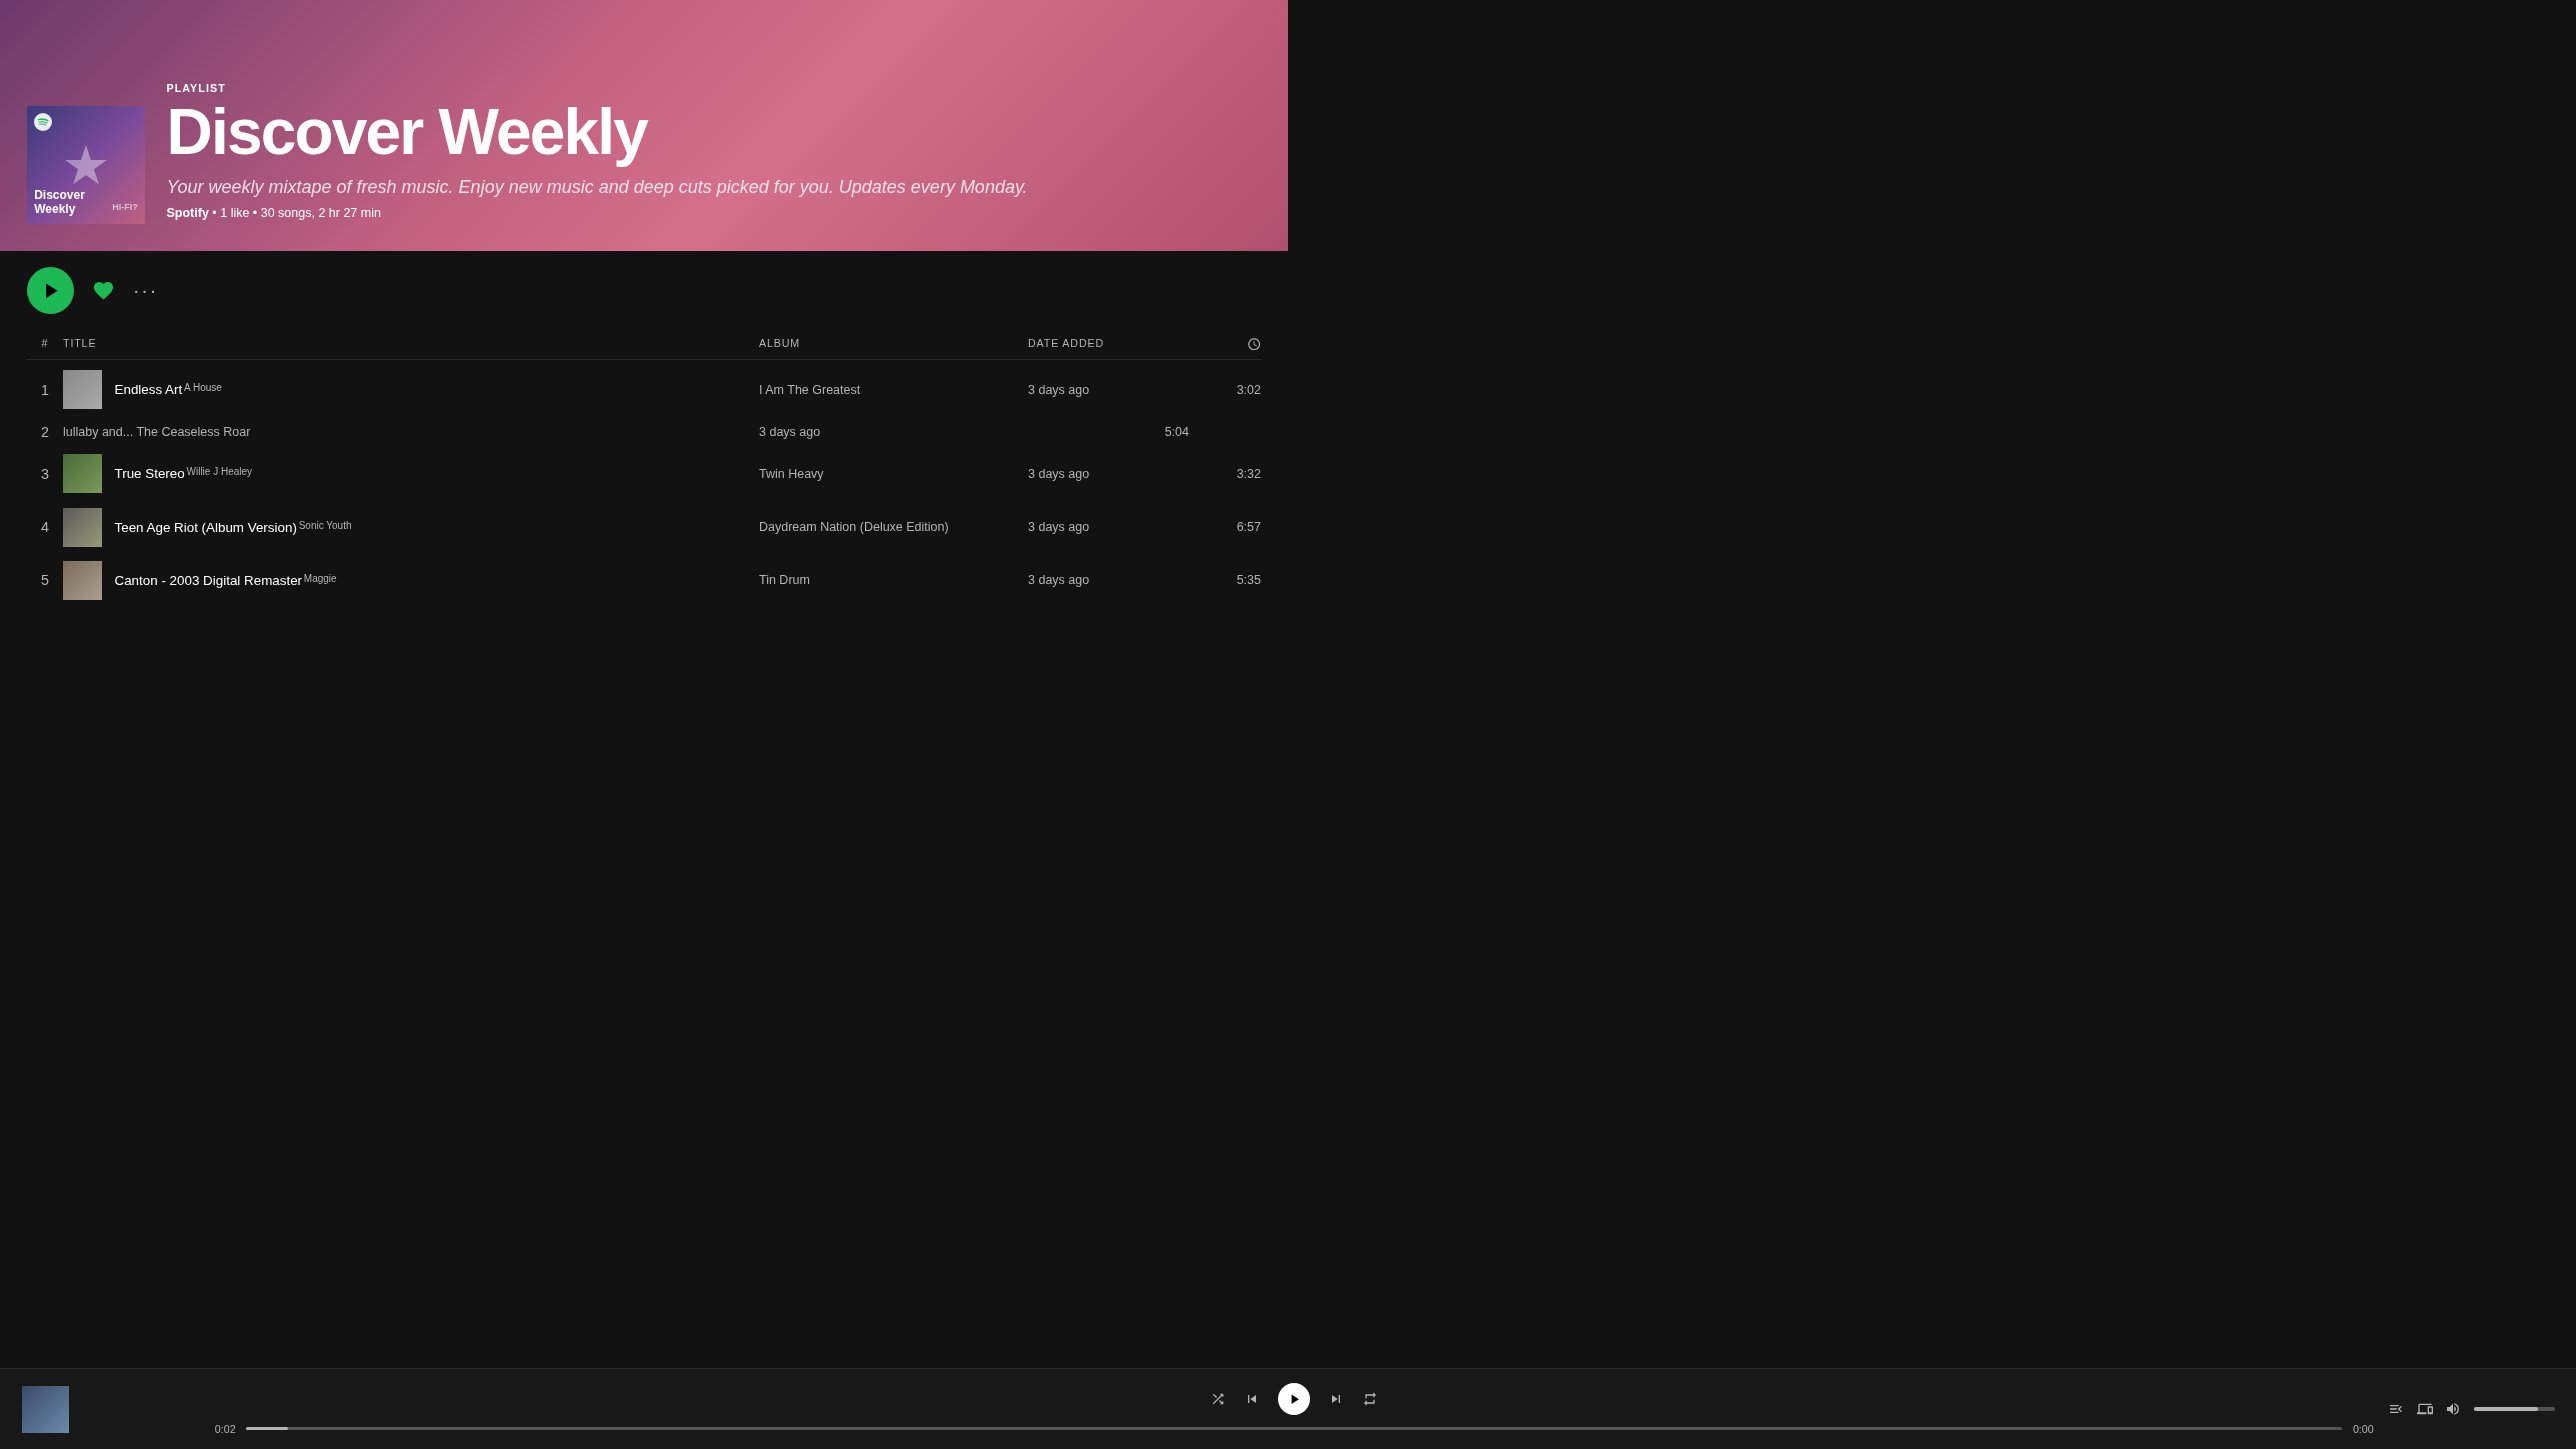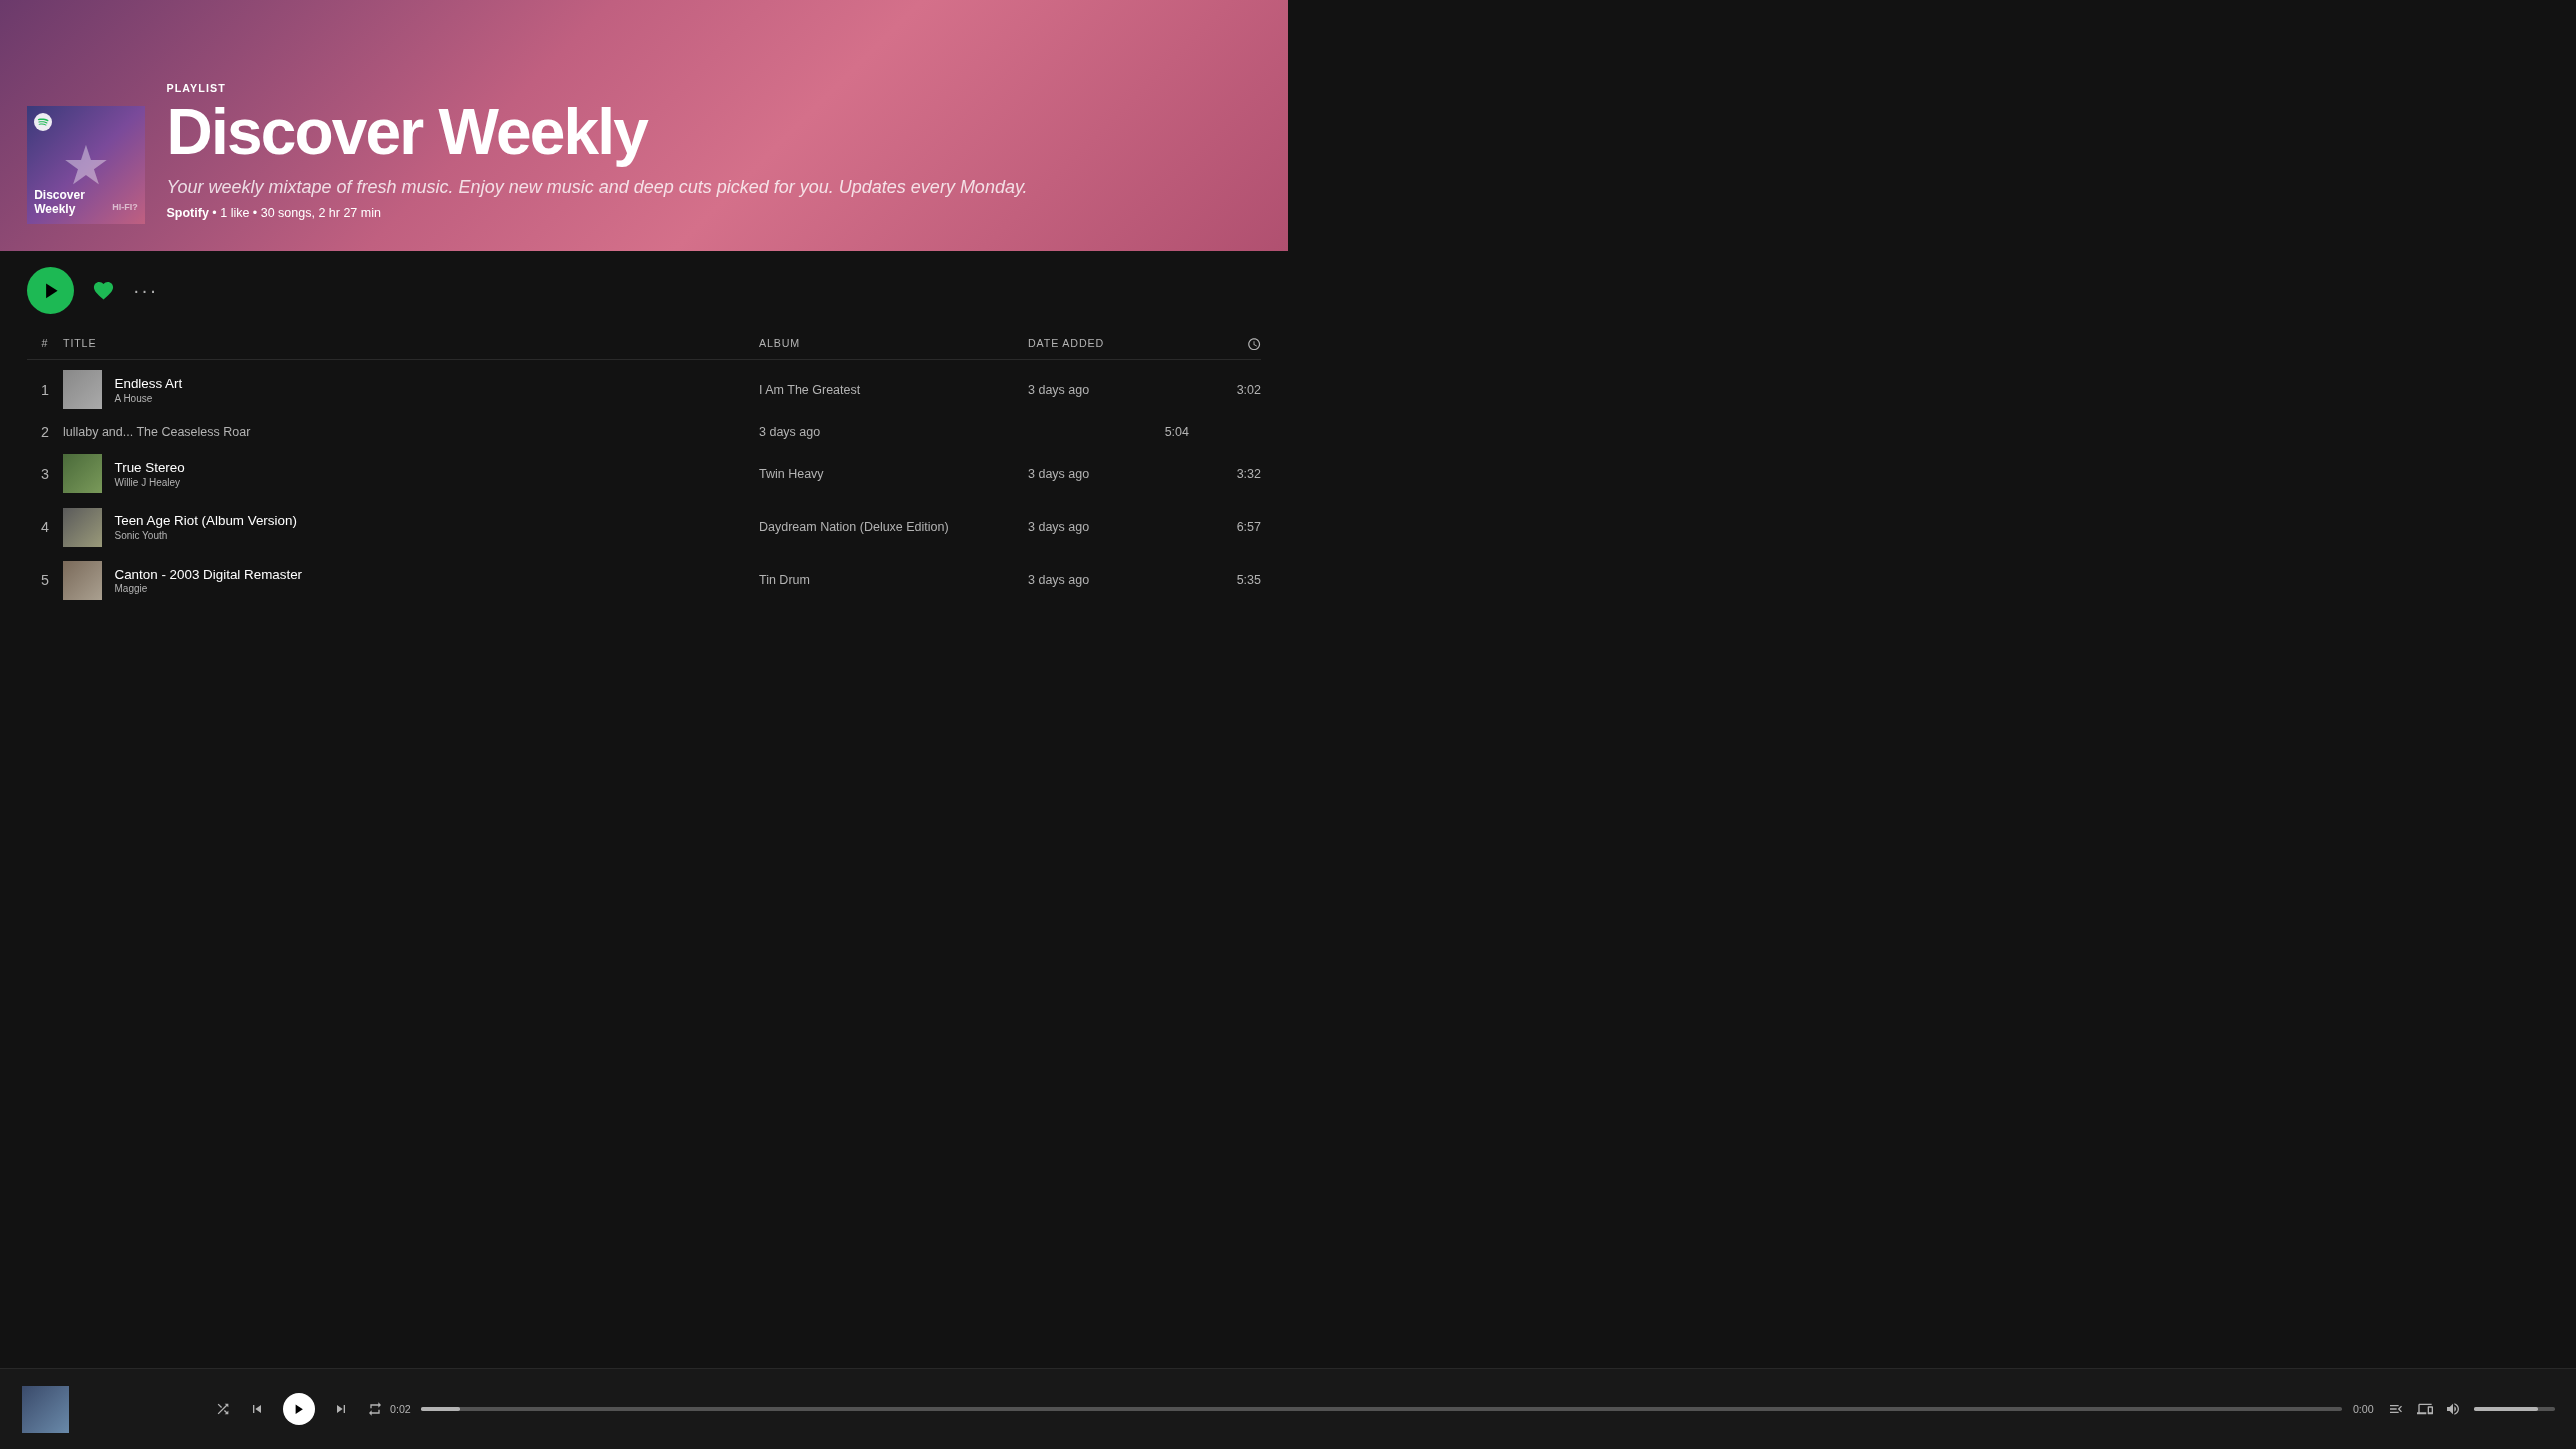--- a/index.html
+++ b/index.html
@@ -221,21 +221,21 @@
 
     .track-thumb-1 { background: linear-gradient(135deg, #888 0%, #aaa 100%); }
     .track-thumb-2 { background: linear-gradient(135deg, #2a3a5a 0%, #4a6a8a 100%); }
     .track-thumb-3 { background: linear-gradient(135deg, #4a6a3a 0%, #7a9a5a 100%); }
     .track-thumb-4 { background: linear-gradient(135deg, #5a5a5a 0%, #9a9a7a 100%); }
     .track-thumb-5 { background: linear-gradient(135deg, #7a6a5a 0%, #aaa090 100%); }
     .track-thumb-6 { background: linear-gradient(135deg, #3a4a6a 0%, #6a8aaa 100%); }
 
     .track-names {
       display: flex;
-      flex-direction: column;
+      flex-direction: row;
       gap: 1.8px;
     }
 
     .track-title {
       font-size: 13.4px;
       font-weight: 500;
       color: #fff;
     }
 
     .track-artist {
@@ -285,21 +285,21 @@
     .np-thumb {
       width: 47px;
       height: 47px;
       background: linear-gradient(135deg, #3a4a6a 0%, #6a8aaa 100%);
       flex-shrink: 0;
     }
 
     .np-progress-area {
       flex: 1;
       display: flex;
-      flex-direction: row;
+      flex-direction: column;
       align-items: center;
       gap: 7.2px;
     }
 
     .np-controls {
       display: flex;
       align-items: center;
       gap: 18px;
     }
 

